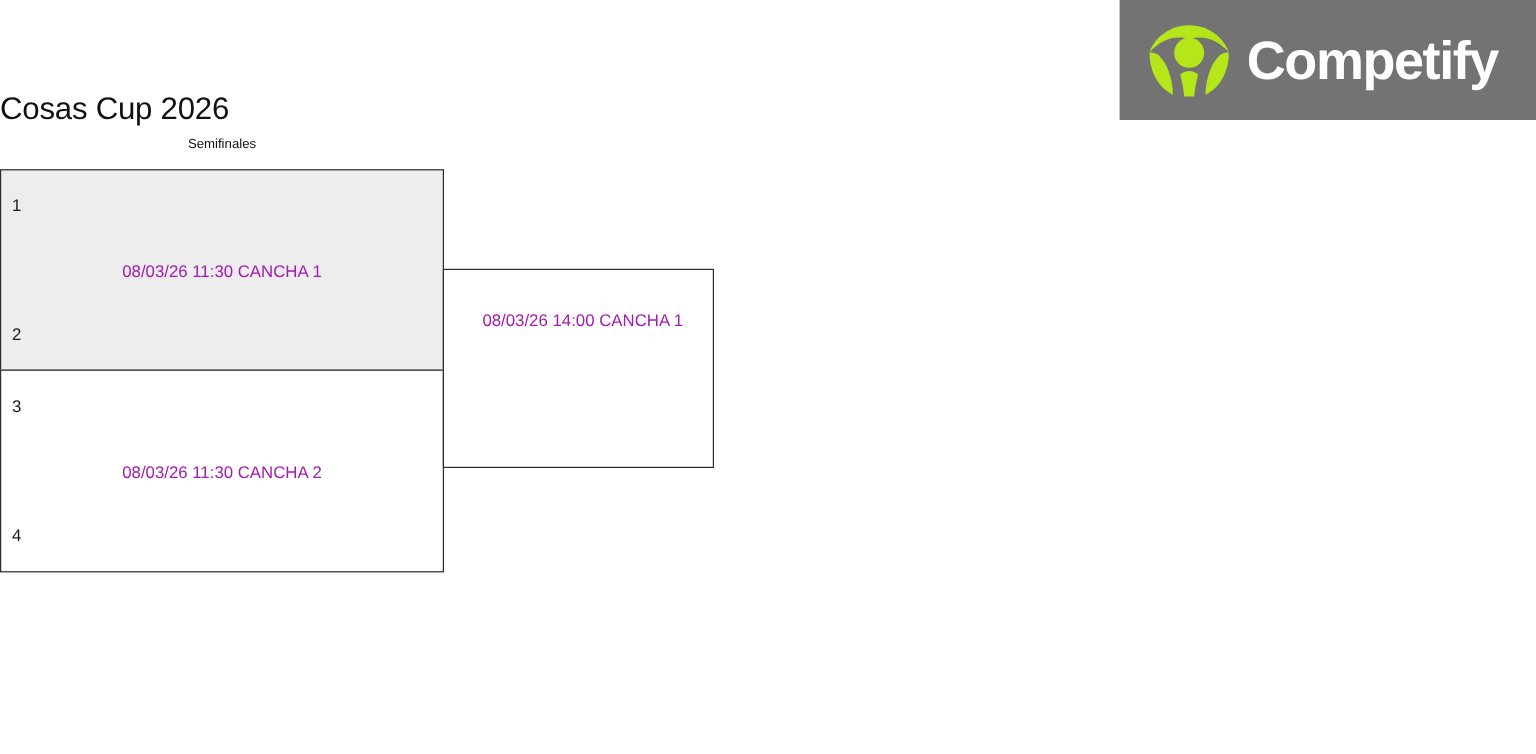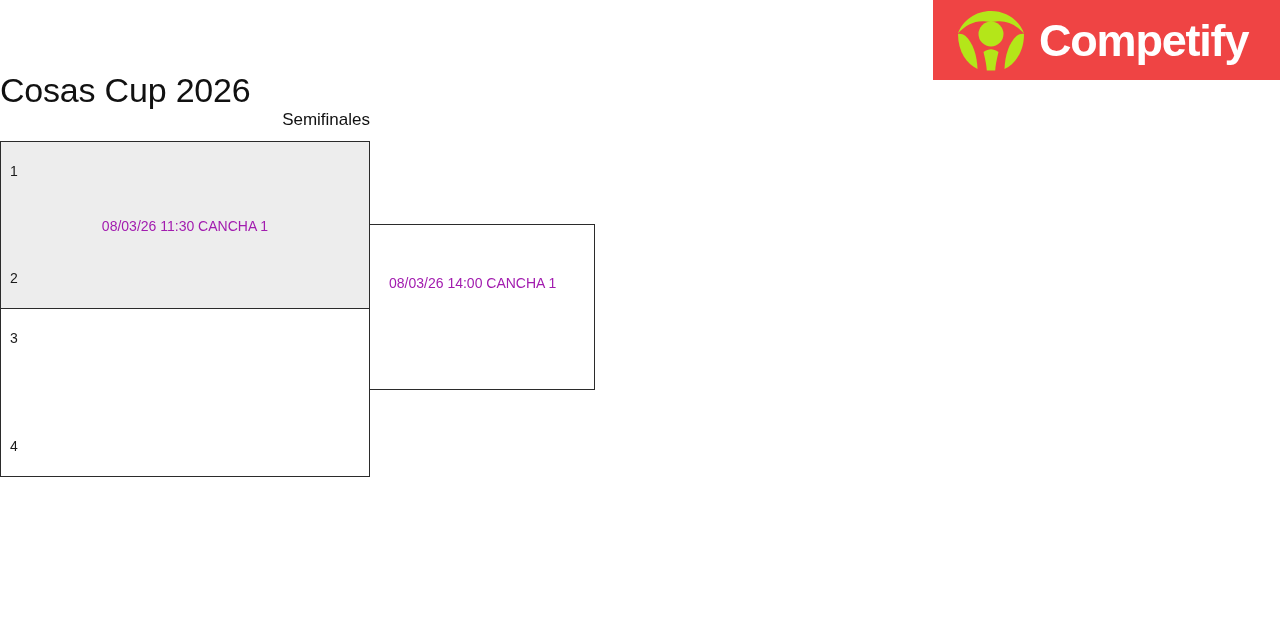--- a/index.html
+++ b/index.html
@@ -14,38 +14,38 @@
     font-family: "Liberation Sans", sans-serif;
     color: #1a1a1a;
     overflow: hidden;
   }
 
   
   .page-title {
     position: absolute;
     left: 0px;
     top: 8px;
-    font-size: 34px;
+    font-size: 26px;
     line-height: 33px;
     font-weight: 400;
     letter-spacing: -0.2px;
     color: #111111;
     white-space: pre;
   }
   .title-line-1 { display: block; }
   .title-line-2 { display: block; }
 
   
   .brand-logo {
     position: absolute;
     left: 933px;
     top: 0px;
     width: 347px;
-    height: 80px;
-    background: #ef4444;
+    height: 100px;
+    background: #737373;
     display: flex;
     align-items: center;
     padding-left: 22px;
     box-sizing: border-box;
   }
   .brand-mark {
     width: 72px;
     height: 62px;
     flex: 0 0 auto;
     display: block;
@@ -63,24 +63,24 @@
   
   .bracket {
     position: absolute;
     left: 0px;
     top: 0px;
     width: 1280px;
     height: 628px;
   }
   .round-label {
     position: absolute;
-    font-size: 17px;
+    font-size: 11px;
     line-height: 20px;
     color: #111111;
-    text-align: right;
+    text-align: center;
     white-space: nowrap;
   }
   .round-label-semis {
     left: 0px;
     top: 110px;
     width: 370px;
   }
   .round-label-final {
     left: 369px;
     top: 110px;
@@ -136,23 +136,24 @@
   .semifinal-2 .match-info { top: 76px; }
 
   
   .final-match {
     left: 369px;
     top: 224px;
     width: 226px;
     height: 166px;
   }
   .final-match .match-info {
-    top: 50px;
+    top: 34px;
     text-align: left;
     padding-left: 19px;
+    margin-left: 13px;
   }
 </style>
 </head>
 <body>
 
 <div class="page-title">
   <span class="title-line-1">Cosas Cup 2026</span>
   <span class="title-line-2">Fase final. 2da Damas</span>
 </div>
 
@@ -172,20 +173,21 @@
   <div class="round-label round-label-semis">Semifinales</div>
 
   <div class="match-box semifinal-1 shaded">
     <span class="seed seed-top">1</span>
     <span class="match-info">08/03/26 11:30 CANCHA 1</span>
     <span class="seed seed-bottom">2</span>
   </div>
 
   <div class="match-box semifinal-2">
     <span class="seed seed-top">3</span>
+    <span class="match-info">08/03/26 11:30 CANCHA 2</span>
     <span class="seed seed-bottom">4</span>
   </div>
 
   <div class="match-box final-match">
     <span class="match-info">08/03/26 14:00 CANCHA 1</span>
   </div>
 
 </div>
 
 </body></html>

